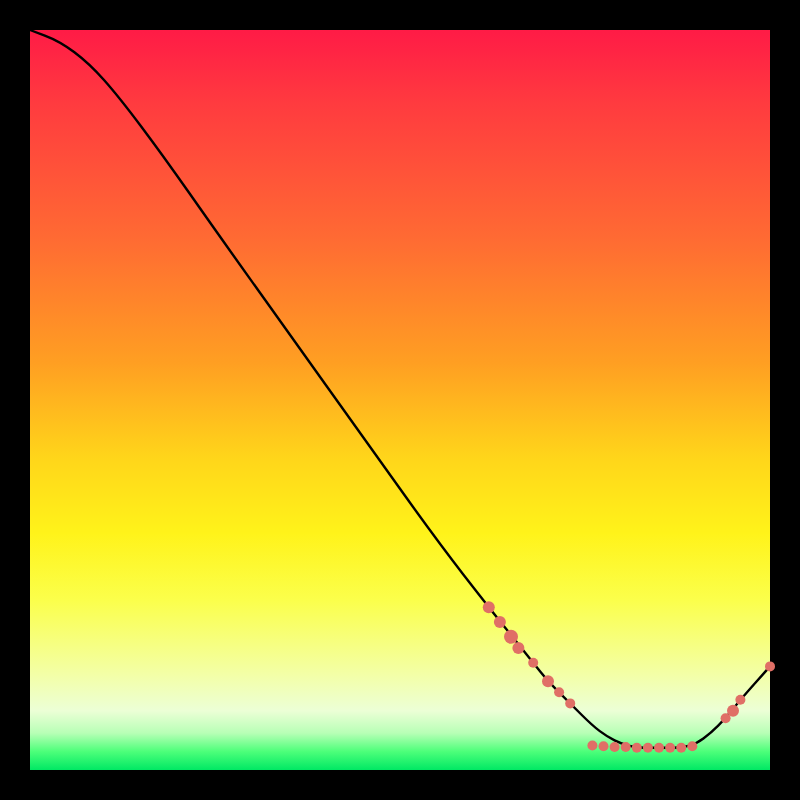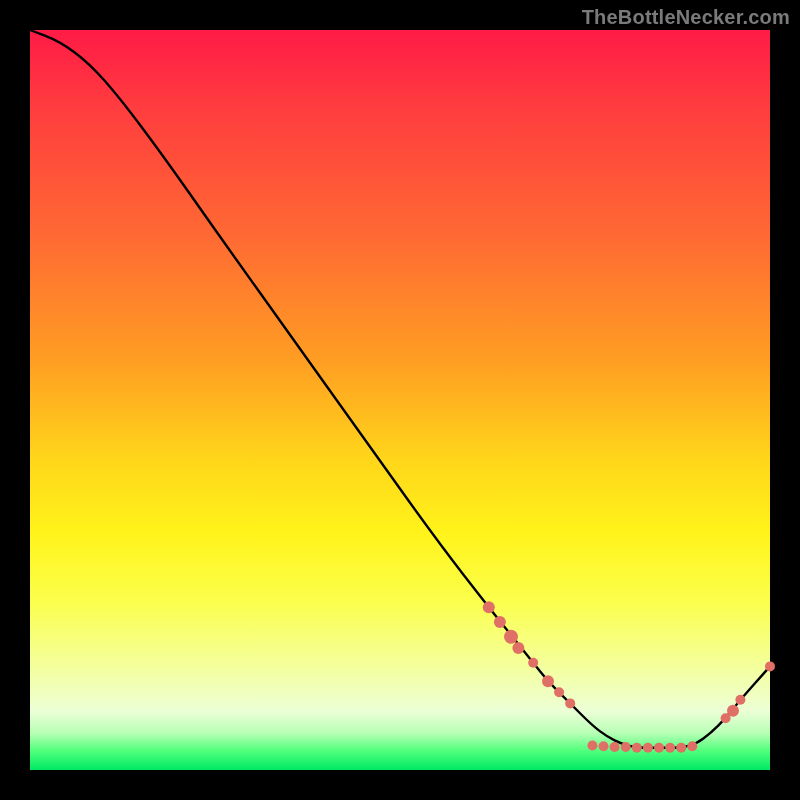--- a/index.html
+++ b/index.html
@@ -59,21 +59,20 @@
     font-size: 20px;
     font-weight: 600;
     letter-spacing: 0.2px;
     user-select: none;
   }
 </style>
 </head>
 <body>
 
 <div class="stage">
-  <div class="watermark">TheBottleNecker.com</div>
 
   <div class="plot-area">
     <div class="gradient-bg"></div>
     <svg class="curve-svg" viewBox="0 0 740 740" preserveAspectRatio="none">
       <g>
         <path id="curve-path" fill="none" stroke="#000" stroke-width="2.4" stroke-linejoin="round" stroke-linecap="round" d="M 0.00 0.00 Q 0.00 0.00 14.80 5.55 Q 29.60 11.10 44.40 22.20 Q 59.20 33.30 74.00 49.95 Q 88.80 66.60 111.00 96.20 Q 133.20 125.80 159.10 162.80 Q 185.00 199.80 222.00 251.60 Q 259.00 303.40 296.00 355.20 Q 333.00 407.00 370.00 458.80 Q 407.00 510.60 432.90 543.90 Q 458.80 577.20 473.60 595.70 Q 488.40 614.20 495.80 623.45 Q 503.20 632.70 510.60 641.95 Q 518.00 651.20 529.10 662.30 Q 540.20 673.40 551.30 684.50 Q 562.40 695.60 569.80 701.15 Q 577.20 706.70 584.60 710.40 Q 592.00 714.10 599.40 715.95 Q 606.80 717.80 614.20 717.80 Q 621.60 717.80 629.00 717.80 Q 636.40 717.80 643.80 717.80 Q 651.20 717.80 658.60 715.95 Q 666.00 714.10 673.40 708.55 Q 680.80 703.00 688.20 695.60 Q 695.60 688.20 703.00 678.95 Q 710.40 669.70 725.20 653.05 L 740.00 636.40"></path>
       </g>
       <g id="points-group">
           <circle cx="458.80" cy="577.20" r="6" fill="#e06f66"></circle>
           <circle cx="469.90" cy="592.00" r="6" fill="#e06f66"></circle>

